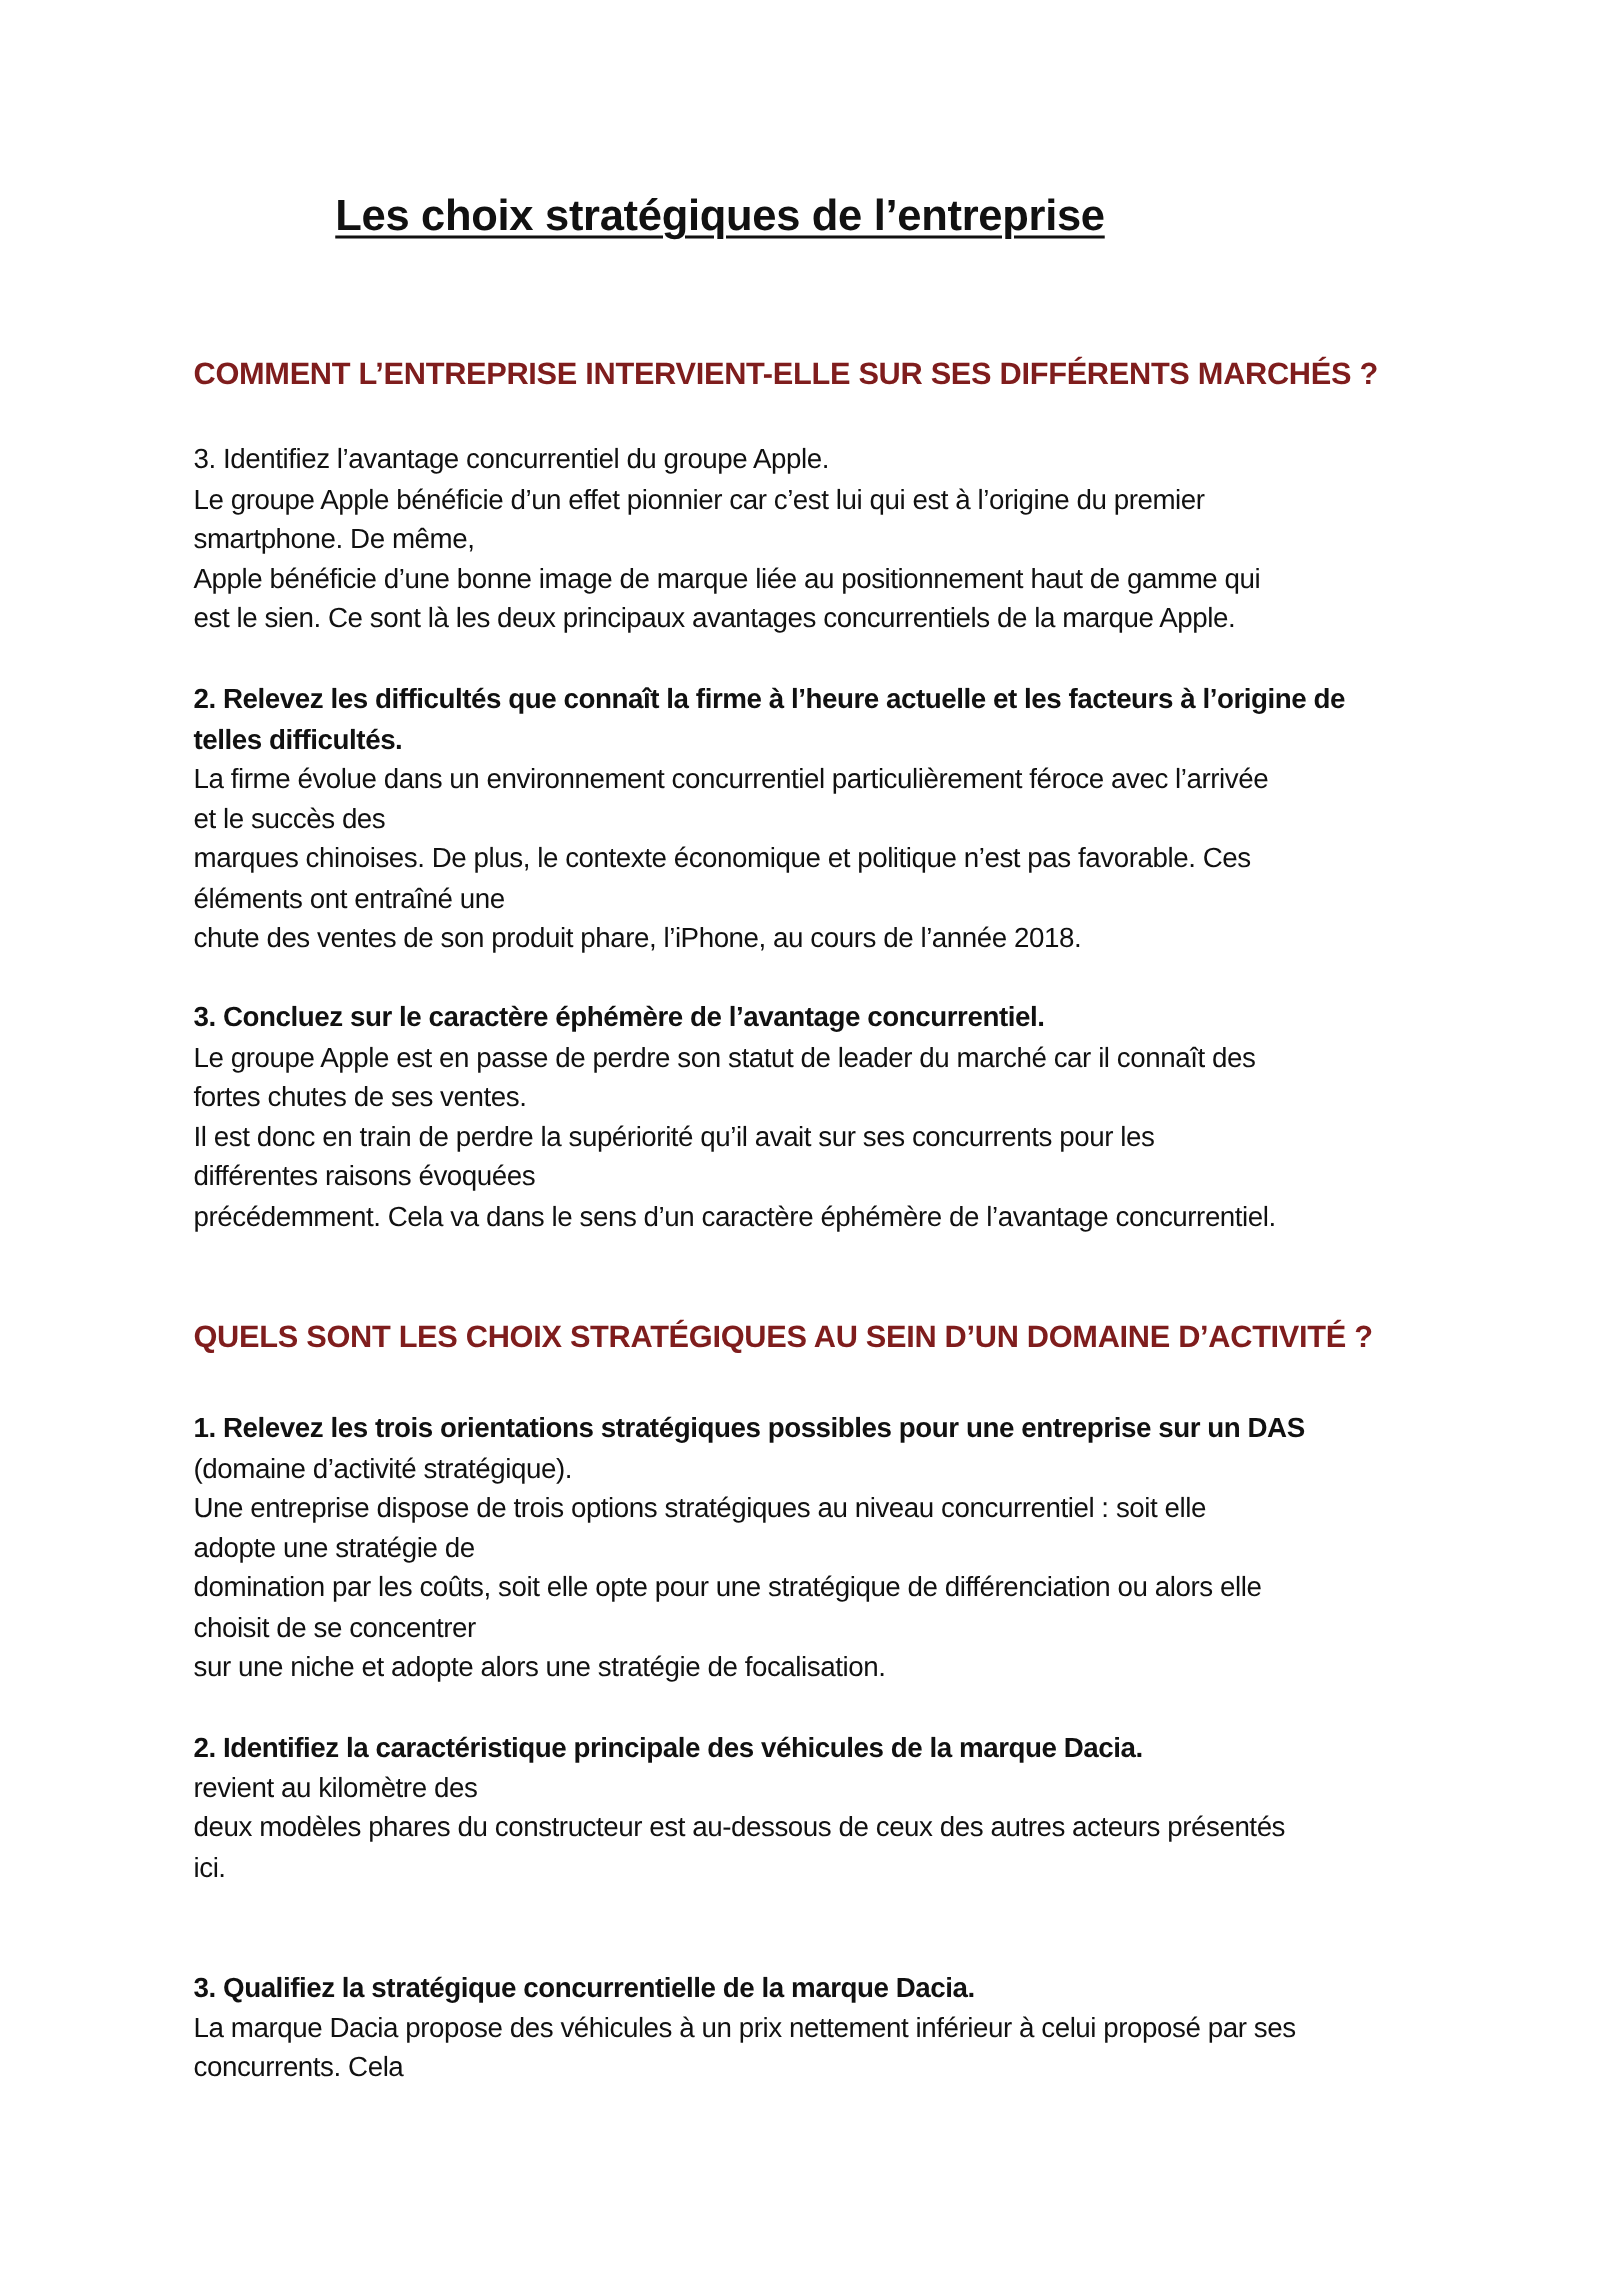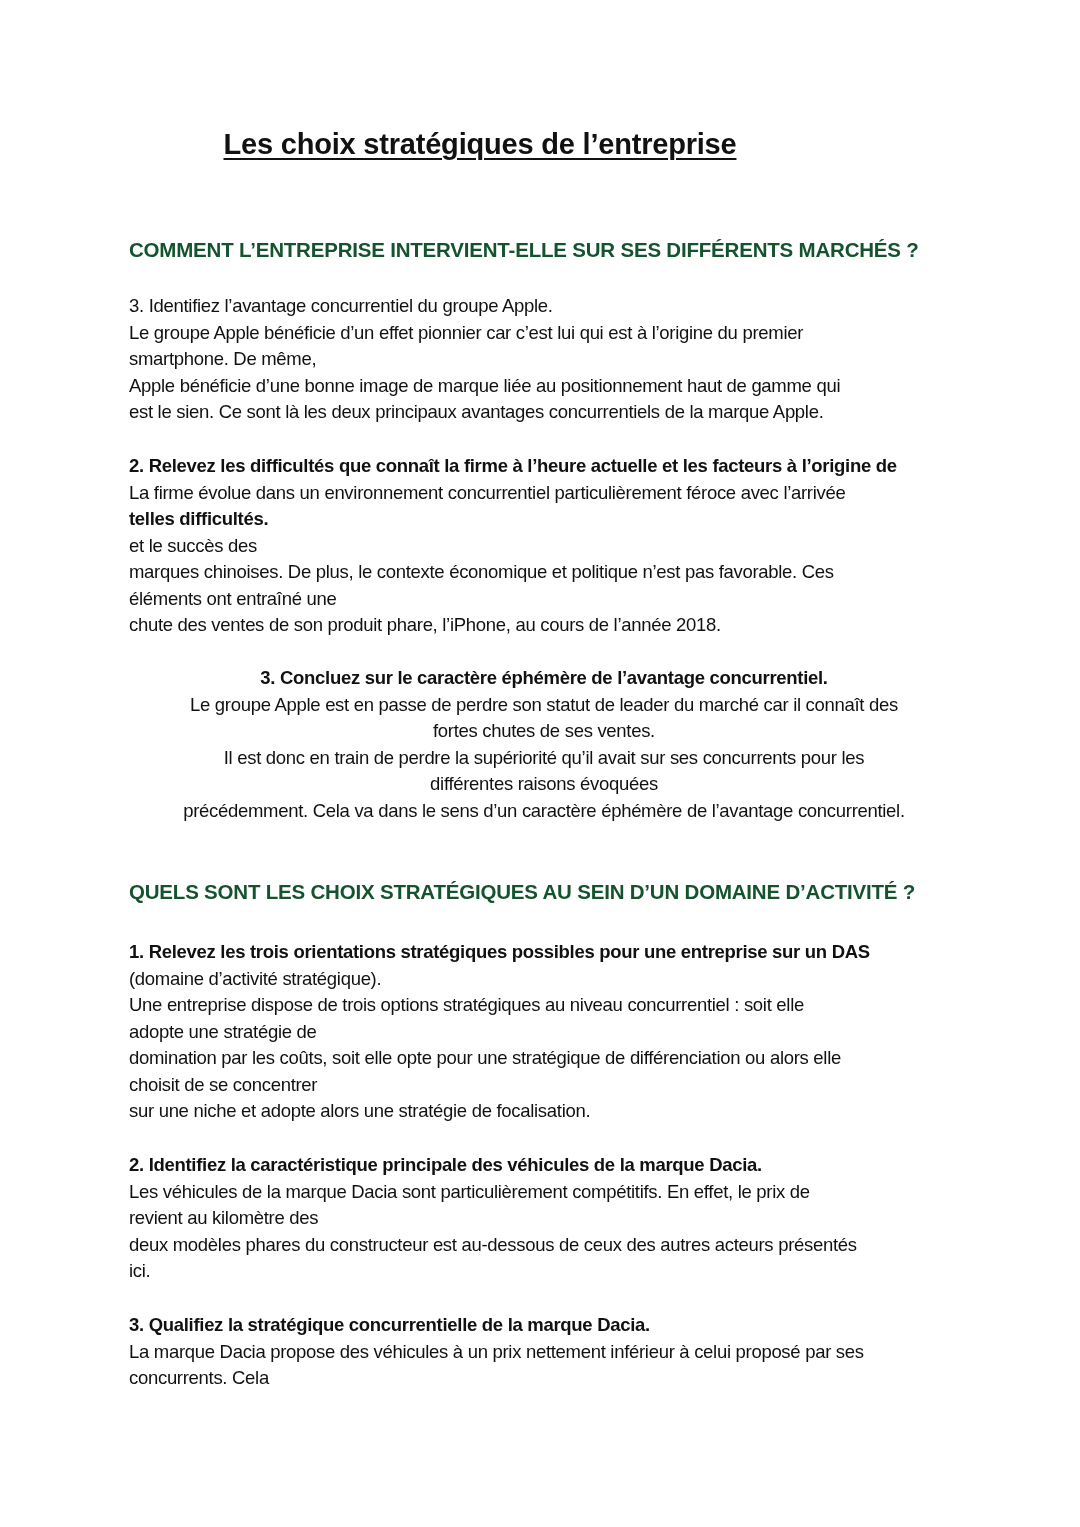--- a/index.html
+++ b/index.html
@@ -36,21 +36,21 @@
       color: #111111;
       margin: 0;
       letter-spacing: -0.2px;
     }
     .section-heading {
       position: absolute;
       left: 129px;
       margin: 0;
       font-size: 20.5px;
       font-weight: bold;
-      color: #14532d;
+      color: #7f1d1d;
       letter-spacing: -0.2px;
       white-space: nowrap;
     }
     .qa {
       position: absolute;
       left: 129px;
       width: 830px;
       font-size: 18.5px;
       line-height: 26.5px;
       letter-spacing: -0.3px;
@@ -75,29 +75,29 @@
   <div class="qa" style="top:293px;">
     <span class="line">3. Identifiez l’avantage concurrentiel du groupe Apple.</span>
     <span class="line">Le groupe Apple bénéficie d’un effet pionnier car c’est lui qui est à l’origine du premier</span>
     <span class="line">smartphone. De même,</span>
     <span class="line">Apple bénéficie d’une bonne image de marque liée au positionnement haut de gamme qui</span>
     <span class="line">est le sien. Ce sont là les deux principaux avantages concurrentiels de la marque Apple.</span>
   </div>
 
   <div class="qa" style="top:453px;">
     <span class="line question">2. Relevez les difficultés que connaît la firme à l’heure actuelle et les facteurs à l’origine de</span>
+    <span class="line question">telles difficultés.</span>
     <span class="line">La firme évolue dans un environnement concurrentiel particulièrement féroce avec l’arrivée</span>
-    <span class="line question">telles difficultés.</span>
     <span class="line">et le succès des</span>
     <span class="line">marques chinoises. De plus, le contexte économique et politique n’est pas favorable. Ces</span>
     <span class="line">éléments ont entraîné une</span>
     <span class="line">chute des ventes de son produit phare, l’iPhone, au cours de l’année 2018.</span>
   </div>
 
-  <div class="qa" style="top:665px;text-align:center;">
+  <div class="qa" style="top:665px;">
     <span class="line question">3. Concluez sur le caractère éphémère de l’avantage concurrentiel.</span>
     <span class="line">Le groupe Apple est en passe de perdre son statut de leader du marché car il connaît des</span>
     <span class="line">fortes chutes de ses ventes.</span>
     <span class="line">Il est donc en train de perdre la supériorité qu’il avait sur ses concurrents pour les</span>
     <span class="line">différentes raisons évoquées</span>
     <span class="line">précédemment. Cela va dans le sens d’un caractère éphémère de l’avantage concurrentiel.</span>
   </div>
 
   <h2 class="section-heading" style="top:880px;">QUELS SONT LES CHOIX STRATÉGIQUES AU SEIN D’UN DOMAINE D’ACTIVITÉ ?</h2>
 
@@ -106,21 +106,20 @@
     <span class="line">(domaine d’activité stratégique).</span>
     <span class="line">Une entreprise dispose de trois options stratégiques au niveau concurrentiel : soit elle</span>
     <span class="line">adopte une stratégie de</span>
     <span class="line">domination par les coûts, soit elle opte pour une stratégique de différenciation ou alors elle</span>
     <span class="line">choisit de se concentrer</span>
     <span class="line">sur une niche et adopte alors une stratégie de focalisation.</span>
   </div>
 
   <div class="qa" style="top:1152px;">
     <span class="line question">2. Identifiez la caractéristique principale des véhicules de la marque Dacia.</span>
-    <span class="line">Les véhicules de la marque Dacia sont particulièrement compétitifs. En effet, le prix de</span>
     <span class="line">revient au kilomètre des</span>
     <span class="line">deux modèles phares du constructeur est au-dessous de ceux des autres acteurs présentés</span>
     <span class="line">ici.</span>
   </div>
 
   <div class="qa" style="top:1312px;">
     <span class="line question">3. Qualifiez la stratégique concurrentielle de la marque Dacia.</span>
     <span class="line">La marque Dacia propose des véhicules à un prix nettement inférieur à celui proposé par ses</span>
     <span class="line">concurrents. Cela</span>
   </div>

